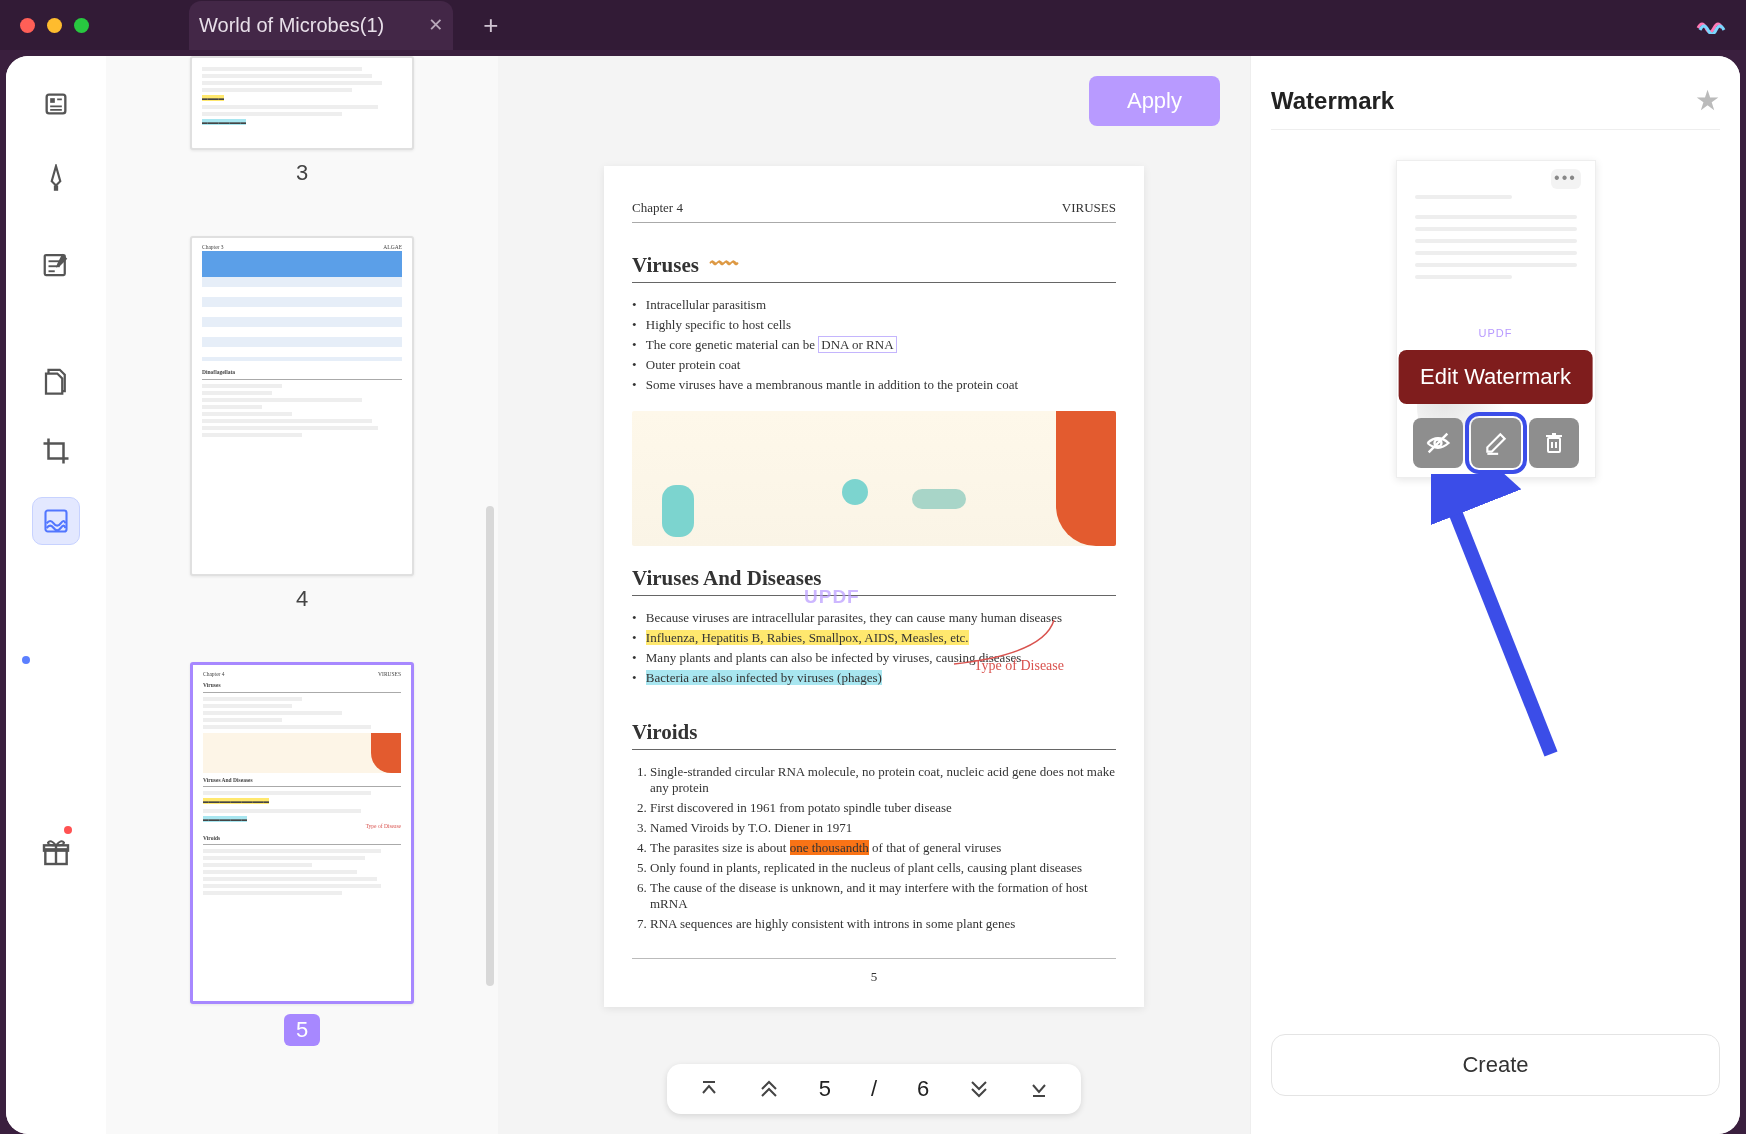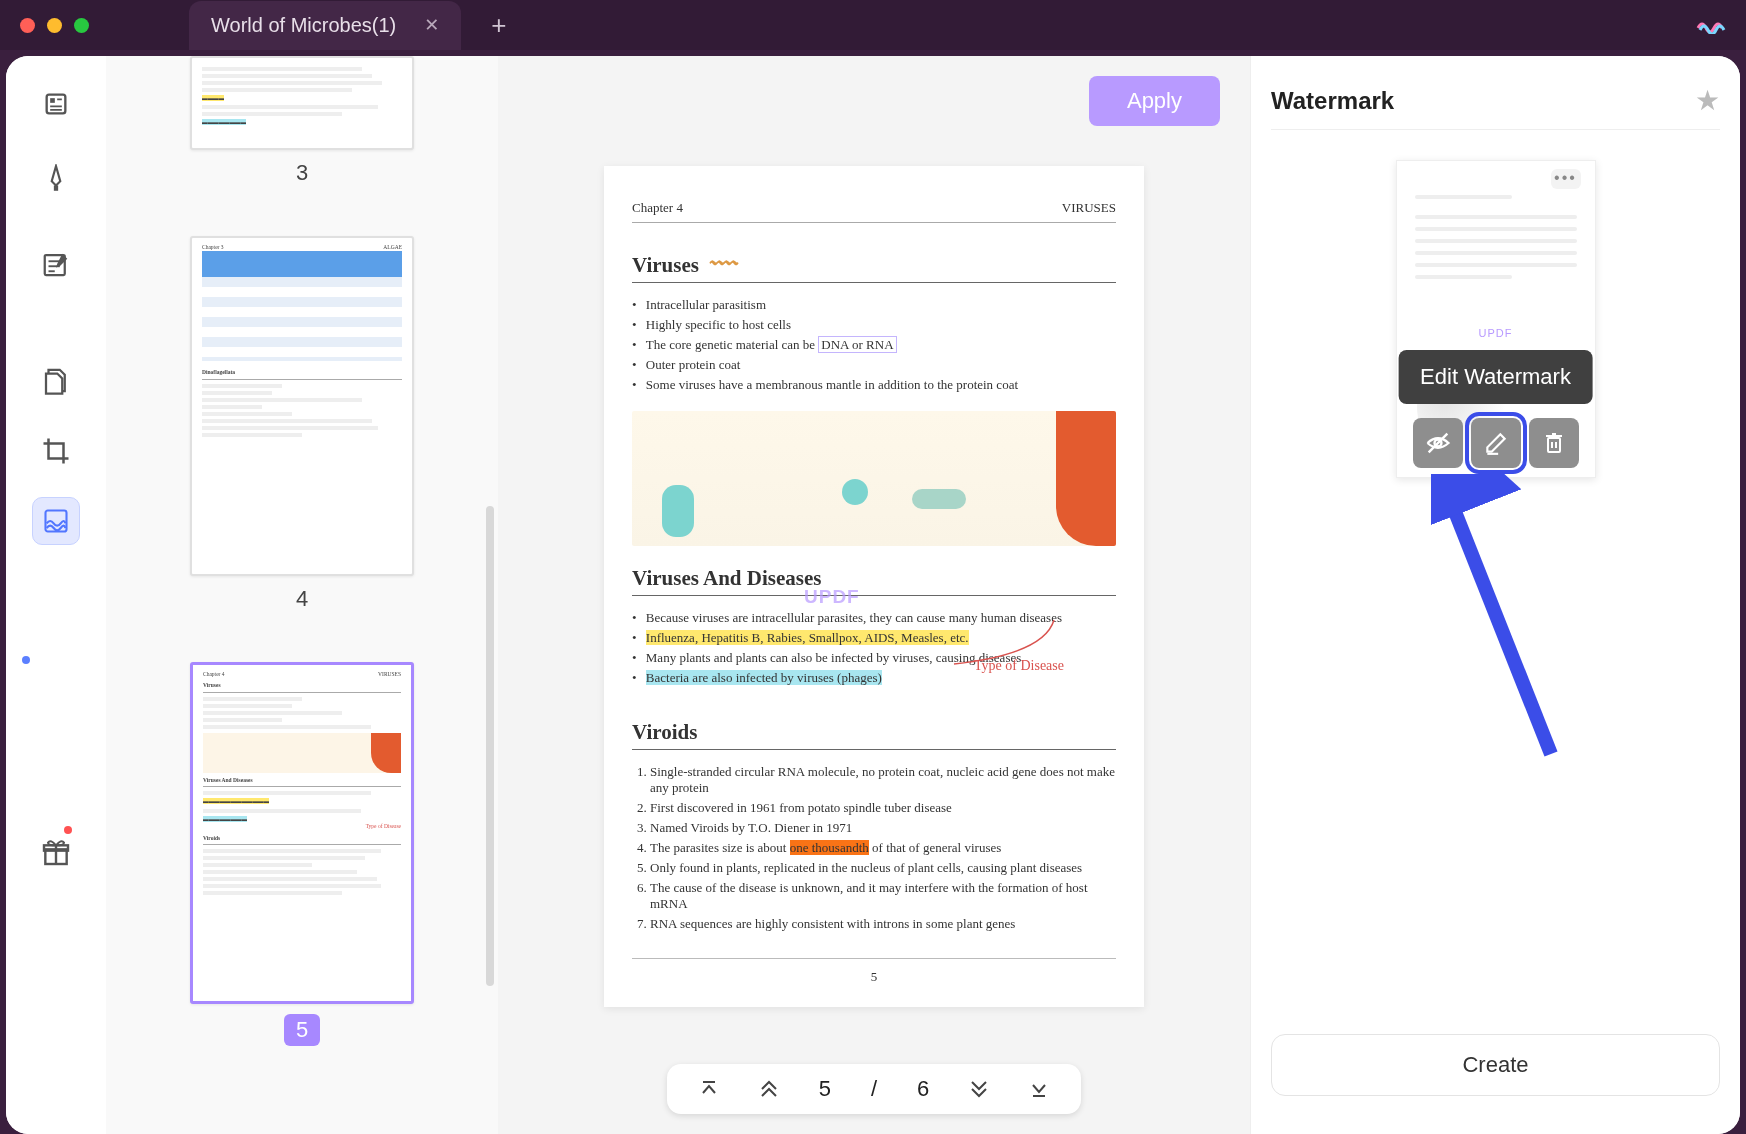--- a/index.html
+++ b/index.html
@@ -3,21 +3,21 @@
 <meta charset="utf-8">
 <style>
 * { margin: 0; padding: 0; box-sizing: border-box; }
 body { font-family: -apple-system, BlinkMacSystemFont, "Segoe UI", sans-serif; background: #3a1f3e; overflow: hidden; width: 1746px; height: 1134px; }
 .titlebar { height: 50px; background: #321b36; display: flex; align-items: center; padding-left: 20px; position: relative; }
 .traffic { display: flex; gap: 12px; }
 .traffic-light { width: 15px; height: 15px; border-radius: 50%; }
 .tl-red { background: #ff5f57; }
 .tl-yellow { background: #febc2e; }
 .tl-green { background: #28c840; }
-.tab { margin-left: 100px; background: #432747; border-radius: 12px 12px 0 0; padding: 13px 22px; display: flex; align-items: center; gap: 28px; color: #e8dfe9; font-size: 20px; }
+.tab { margin-left: 100px; background: #432747; border-radius: 12px 12px 0 0; padding: 13px 10px; display: flex; align-items: center; gap: 44px; color: #e8dfe9; font-size: 20px; }
 .tab-close { color: #b8a8ba; font-size: 18px; cursor: pointer; }
 .tab-add { margin-left: 30px; color: #d0c4d2; font-size: 26px; cursor: pointer; }
 .logo-icon { position: absolute; right: 20px; width: 30px; height: 18px; }
 .app-frame { margin: 6px 6px 0 6px; height: 1078px; background: #fff; border-radius: 22px; display: flex; overflow: hidden; }
 .left-rail { width: 100px; background: #fff; padding-top: 24px; display: flex; flex-direction: column; align-items: center; gap: 0; border-right: 0 solid transparent; position: relative; }
 .tool-btn { width: 48px; height: 48px; border-radius: 10px; display: flex; align-items: center; justify-content: center; margin-bottom: 8px; cursor: pointer; }
 .tool-btn.sel { background: #e3e8ff; border: 1px solid #c7d2ff; }
 .tool-sep { width: 16px; height: 1px; background: transparent; margin-bottom: 18px; }
 .rail-gift { position: absolute; bottom: 250px; }
 .gift-dot { position: absolute; top: -2px; right: 8px; width: 8px; height: 8px; background: #ff5252; border-radius: 50%; }
@@ -64,21 +64,21 @@
 .star-ic { color: #bbb; font-size: 28px; cursor: pointer; }
 .rp-divider { height: 1px; background: #eee; margin-bottom: 30px; }
 .wm-preview-wrap { display: flex; justify-content: center; position: relative; }
 .wm-preview { width: 200px; height: 318px; background: #fff; border: 1px solid #eee; box-shadow: 0 2px 8px rgba(0,0,0,0.1); position: relative; padding: 18px; }
 .wm-more { position: absolute; top: 8px; right: 14px; width: 30px; height: 20px; background: #f3f3f3; border-radius: 6px; color: #888; text-align: center; font-size: 16px; letter-spacing: 2px; cursor: pointer; line-height: 18px; }
 .wm-lines { margin-top: 16px; }
 .wm-line { height: 4px; background: #eee; margin-bottom: 8px; border-radius: 2px; }
 .wm-line.short { width: 60%; }
 .wm-label { position: absolute; bottom: 138px; width: 100%; left: 0; text-align: center; font-size: 11px; color: #b89aff; letter-spacing: 1px; }
 .wm-shadow { position: absolute; left: 20px; bottom: 20px; width: 90px; height: 100px; background: radial-gradient(ellipse at 30% 40%, rgba(140,140,140,0.25), transparent 70%); border-radius: 50%; }
-.tooltip-edit { position: absolute; left: 50%; transform: translateX(-50%); top: 190px; background: #404040; color: #fff; padding: 14px 22px; border-radius: 8px; font-size: 22px; white-space: nowrap; z-index: 5; }
+.tooltip-edit { position: absolute; left: 50%; transform: translateX(-50%); top: 190px; background: #7f1d1d; color: #fff; padding: 14px 22px; border-radius: 8px; font-size: 22px; white-space: nowrap; z-index: 5; }
 .wm-actions { position: absolute; left: 50%; transform: translateX(-50%); top: 258px; display: flex; gap: 8px; z-index: 4; }
 .wm-act { width: 50px; height: 50px; background: #8e8e8e; border-radius: 8px; display: flex; align-items: center; justify-content: center; cursor: pointer; }
 .wm-act.sel { outline: 4px solid #3b4de8; outline-offset: 2px; }
 .arrow-blue { position: absolute; left: 160px; top: 314px; }
 .create-btn { margin-top: auto; margin-bottom: 10px; height: 62px; border: 1px solid #e4e4e4; border-radius: 14px; font-size: 22px; color: #333; background: #fff; cursor: pointer; }
 
 
 .th-content { padding: 6px 10px; font-size: 5.5px; color: #444; line-height: 1.35; font-family: Georgia, serif; }
 .th-blue-table { height: 110px; background: linear-gradient(to bottom, #5b9fe8 18px, transparent 18px); border-top: 16px solid #5b9fe8; margin-bottom: 8px; position: relative; }
 .th-blue-table::after { content: ""; position: absolute; inset: 0; background: repeating-linear-gradient(to bottom, transparent 0 10px, #e6eef8 10px 20px); }

